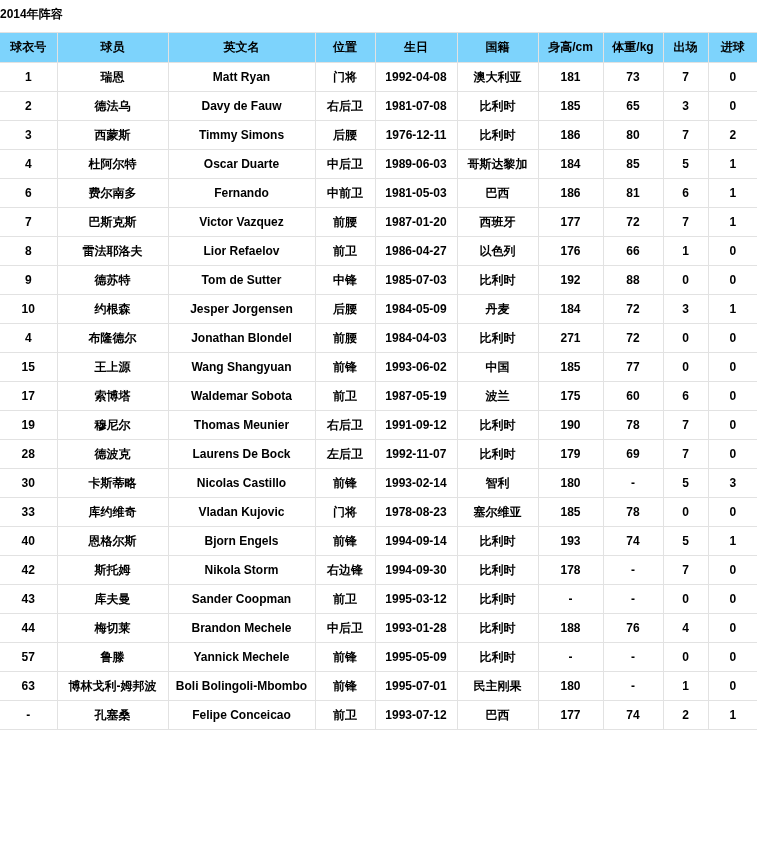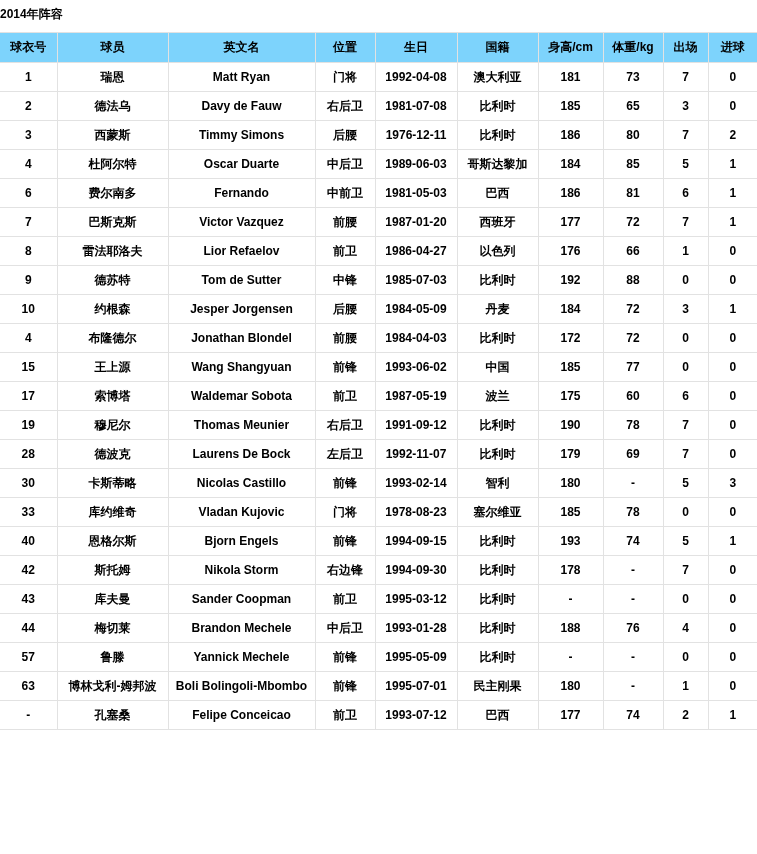--- a/index.html
+++ b/index.html
@@ -190,21 +190,21 @@
           <td>3</td>
           <td>1</td>
         </tr>
         <tr>
           <td>4</td>
           <td>布隆德尔</td>
           <td>Jonathan Blondel</td>
           <td>前腰</td>
           <td>1984-04-03</td>
           <td>比利时</td>
-          <td>172</td>
+          <td>271</td>
           <td>72</td>
           <td>0</td>
           <td>0</td>
         </tr>
         <tr>
           <td>15</td>
           <td>王上源</td>
           <td>Wang Shangyuan</td>
           <td>前锋</td>
           <td>1993-06-02</td>
@@ -272,21 +272,21 @@
           <td>185</td>
           <td>78</td>
           <td>0</td>
           <td>0</td>
         </tr>
         <tr>
           <td>40</td>
           <td>恩格尔斯</td>
           <td>Bjorn Engels</td>
           <td>前锋</td>
-          <td>1994-09-15</td>
+          <td>1994-09-14</td>
           <td>比利时</td>
           <td>193</td>
           <td>74</td>
           <td>5</td>
           <td>1</td>
         </tr>
         <tr>
           <td>42</td>
           <td>斯托姆</td>
           <td>Nikola Storm</td>

